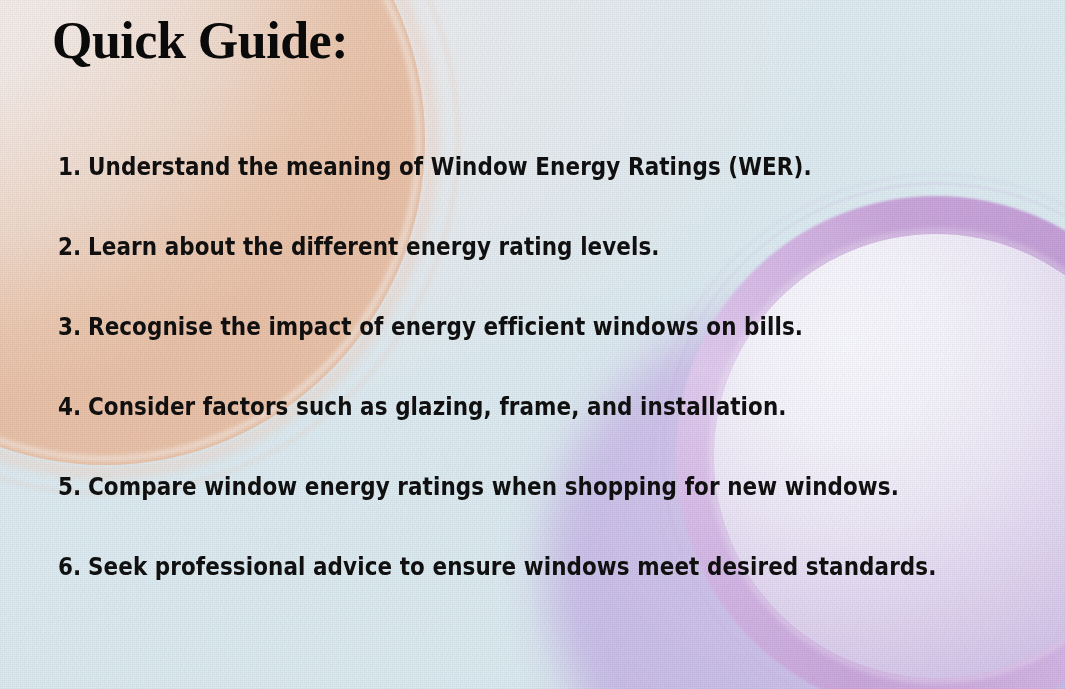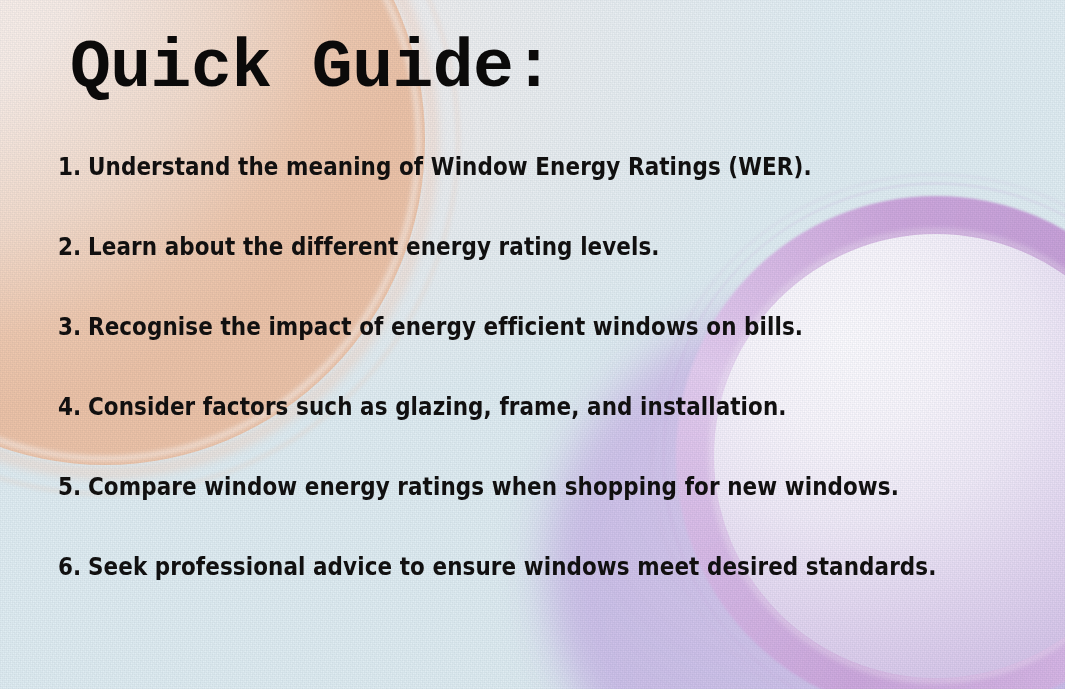--- a/index.html
+++ b/index.html
@@ -191,24 +191,24 @@
   .content {
     position: absolute;
     inset: 0;
     z-index: 5;
   }
 
   .page-title {
     position: absolute;
     left: 52px;
     top: 14px;
-    margin: 18px;
-    font-family: Liberation Mono, monospace;
+    margin: 0;
+    font-family: Liberation Serif, serif;
     font-weight: 700;
-    font-size: 68px;
+    font-size: 52px;
     line-height: 1.05;
     letter-spacing: -0.5px;
     color: #0b0a0a;
     white-space: nowrap;
   }
 
   .guide-list {
     position: absolute;
     left: 58px;
     top: 152px;

